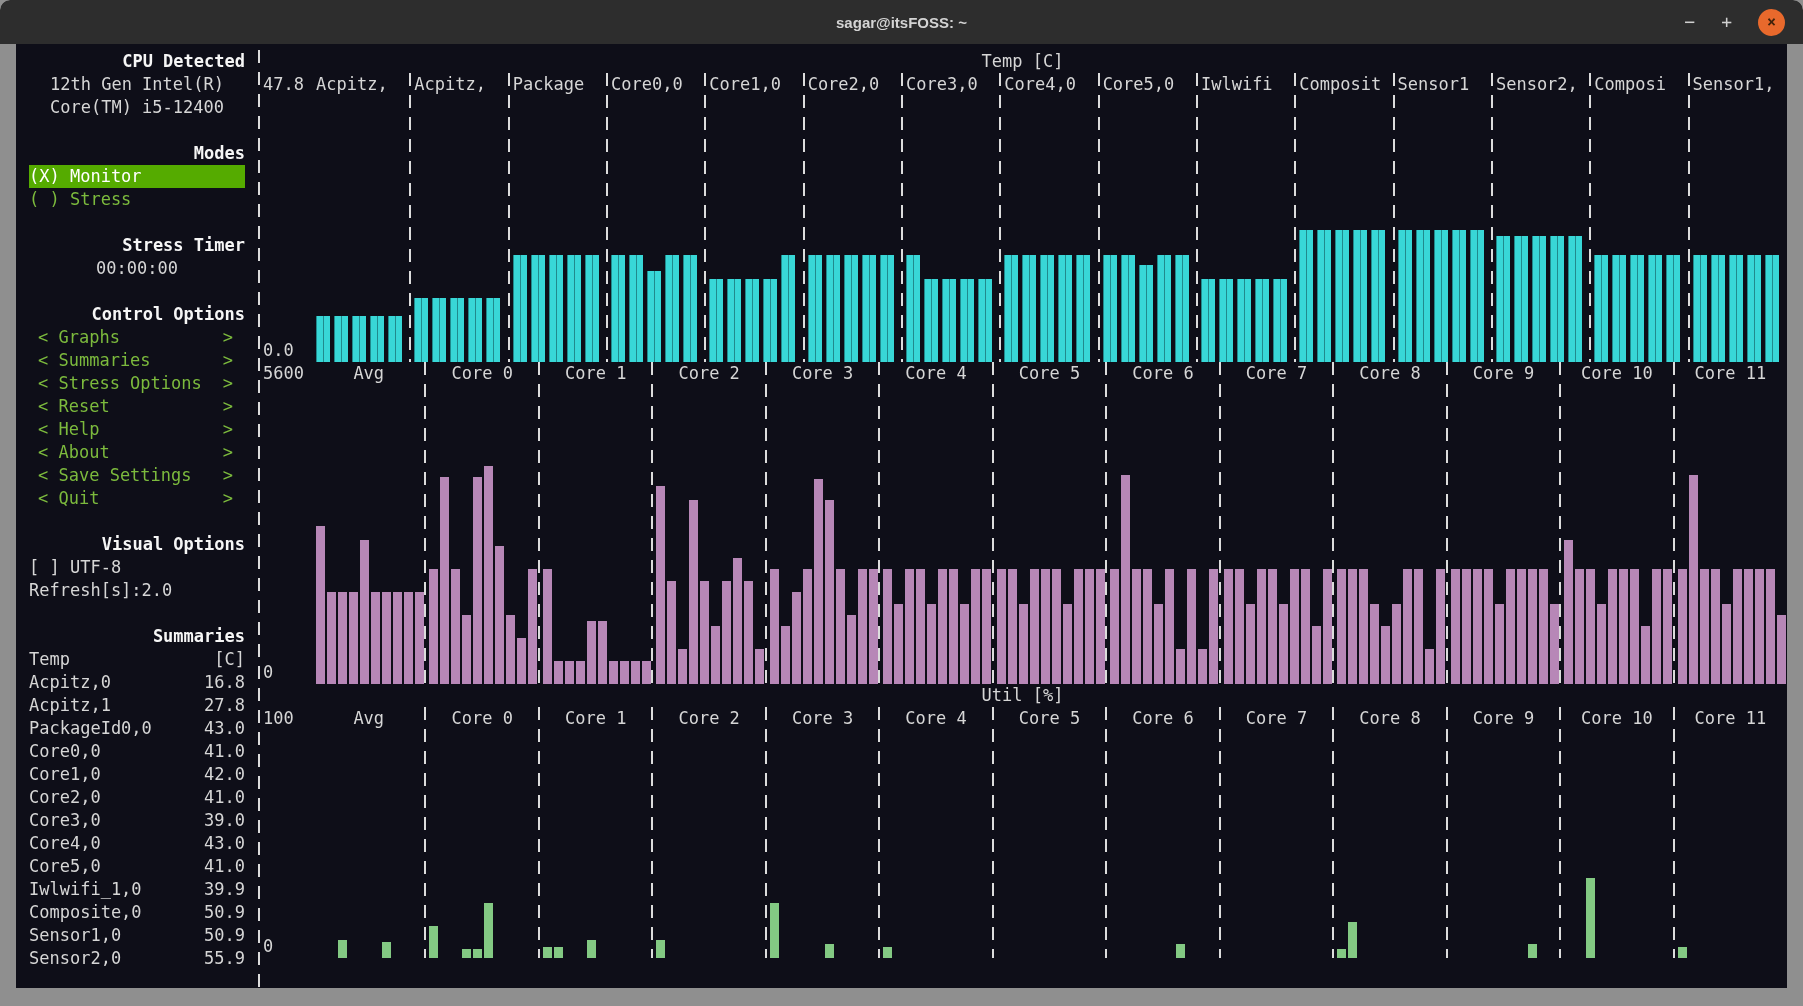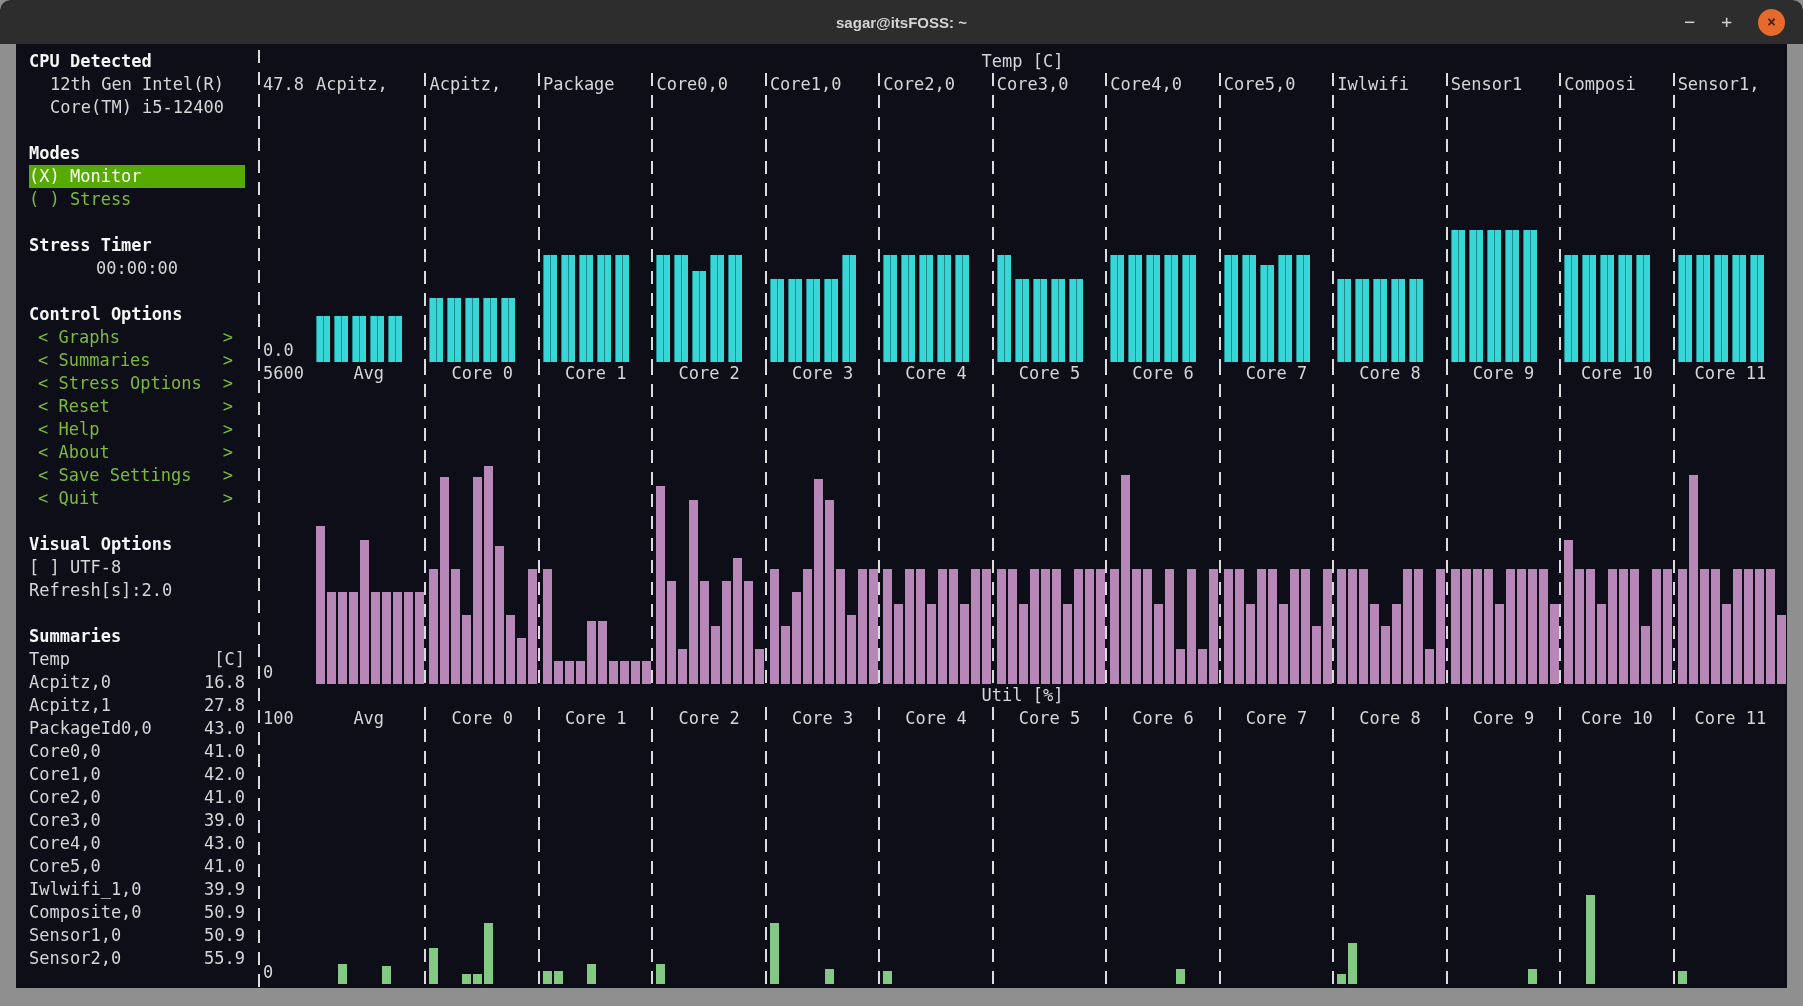--- a/index.html
+++ b/index.html
@@ -41,41 +41,41 @@
   }
   .content {
     position:absolute; top:44px; left:16px; right:16px; bottom:18px;
     background: var(--terminal-bg, #0e0e18);
     color: var(--terminal-fg, #d6d6d6);
     font-size:17px; line-height:23px;
     display:flex; padding-top:6px; overflow:hidden;
   }
   
   .sidebar { width:242px; flex:none; padding:0 13px; }
-  .sb-h { font-weight:bold; color: var(--heading-fg, #f6f6f6); text-align:left; height:23px; }
+  .sb-h { font-weight:bold; color: var(--heading-fg, #f6f6f6); text-align:right; height:23px; }
   .sb-c { text-align:center; height:23px; }
   .sb-gap { height:23px; }
   .sb-item { height:23px; color: var(--menu-green, #7cba3d); cursor:pointer; }
   .sb-item.selected { background: var(--selected-bg, #55ab00); color: var(--selected-fg, #ffffff); }
   .sb-opt {
     height:23px; display:flex; justify-content:space-between;
     color: var(--menu-green, #7cba3d); padding:0 12px 0 9px; cursor:pointer;
   }
   .sb-t { height:23px; }
   .sb-row { height:23px; display:flex; justify-content:space-between; }
   
   .main { flex:1; position:relative; display:flex; flex-direction:column; min-width:0; }
   .main::before {
     content:""; position:absolute; left:0; top:0; bottom:0; width:2px;
     background: repeating-linear-gradient(to bottom, var(--dash-line, #dcdcdc) 0 13px, transparent 13px 22px);
   }
   .chart { display:flex; flex-direction:column; min-height:0; }
   .chart-temp { height:312px; }
   .chart-freq { height:322px; }
-  .chart-util { flex:1; padding-bottom:4px; }
+  .chart-util { flex:1; padding-bottom:30px; }
   .chart-title { height:23px; flex:none; text-align:center; }
   .chart-body { flex:1; display:flex; min-height:0; }
   .ylab { width:54px; flex:none; display:flex; flex-direction:column; justify-content:space-between; padding-left:5px; }
   .ymax, .ymin { height:23px; }
   .cols { flex:1; display:flex; min-width:0; }
   .col { flex:1; min-width:0; display:flex; flex-direction:column; position:relative; }
   .col + .col::before {
     content:""; position:absolute; left:-1px; top:0; bottom:0; width:2px;
     background: repeating-linear-gradient(to bottom, var(--dash-line, #dcdcdc) 0 13px, transparent 13px 22px);
   }
@@ -325,27 +325,47 @@
                 <div class="col-label">Iwlwifi</div>
                 <div class="col-bars">
                   <div class="bar" style="height: 31.3%; background-color: rgb(56, 215, 215);"></div>
                   <div class="bar" style="height: 31.3%; background-color: rgb(56, 215, 215);"></div>
                   <div class="bar" style="height: 31.3%; background-color: rgb(56, 215, 215);"></div>
                   <div class="bar" style="height: 31.3%; background-color: rgb(56, 215, 215);"></div>
                   <div class="bar" style="height: 31.3%; background-color: rgb(56, 215, 215);"></div>
                 </div>
               </div>
               <div class="col">
+                <div class="col-label">Composit</div>
+                <div class="col-bars">
+                  <div class="bar" style="height: 49.5%; background-color: rgb(56, 215, 215);"></div>
+                  <div class="bar" style="height: 49.5%; background-color: rgb(56, 215, 215);"></div>
+                  <div class="bar" style="height: 49.5%; background-color: rgb(56, 215, 215);"></div>
+                  <div class="bar" style="height: 49.5%; background-color: rgb(56, 215, 215);"></div>
+                  <div class="bar" style="height: 49.5%; background-color: rgb(56, 215, 215);"></div>
+                </div>
+              </div>
+              <div class="col">
                 <div class="col-label">Sensor1</div>
                 <div class="col-bars">
                   <div class="bar" style="height: 49.5%; background-color: rgb(56, 215, 215);"></div>
                   <div class="bar" style="height: 49.5%; background-color: rgb(56, 215, 215);"></div>
                   <div class="bar" style="height: 49.5%; background-color: rgb(56, 215, 215);"></div>
                   <div class="bar" style="height: 49.5%; background-color: rgb(56, 215, 215);"></div>
                   <div class="bar" style="height: 49.5%; background-color: rgb(56, 215, 215);"></div>
+                </div>
+              </div>
+              <div class="col">
+                <div class="col-label">Sensor2,</div>
+                <div class="col-bars">
+                  <div class="bar" style="height: 47.5%; background-color: rgb(56, 215, 215);"></div>
+                  <div class="bar" style="height: 47.5%; background-color: rgb(56, 215, 215);"></div>
+                  <div class="bar" style="height: 47.5%; background-color: rgb(56, 215, 215);"></div>
+                  <div class="bar" style="height: 47.5%; background-color: rgb(56, 215, 215);"></div>
+                  <div class="bar" style="height: 47.5%; background-color: rgb(56, 215, 215);"></div>
                 </div>
               </div>
               <div class="col">
                 <div class="col-label">Composi</div>
                 <div class="col-bars">
                   <div class="bar" style="height: 40.4%; background-color: rgb(56, 215, 215);"></div>
                   <div class="bar" style="height: 40.4%; background-color: rgb(56, 215, 215);"></div>
                   <div class="bar" style="height: 40.4%; background-color: rgb(56, 215, 215);"></div>
                   <div class="bar" style="height: 40.4%; background-color: rgb(56, 215, 215);"></div>
                   <div class="bar" style="height: 40.4%; background-color: rgb(56, 215, 215);"></div>

